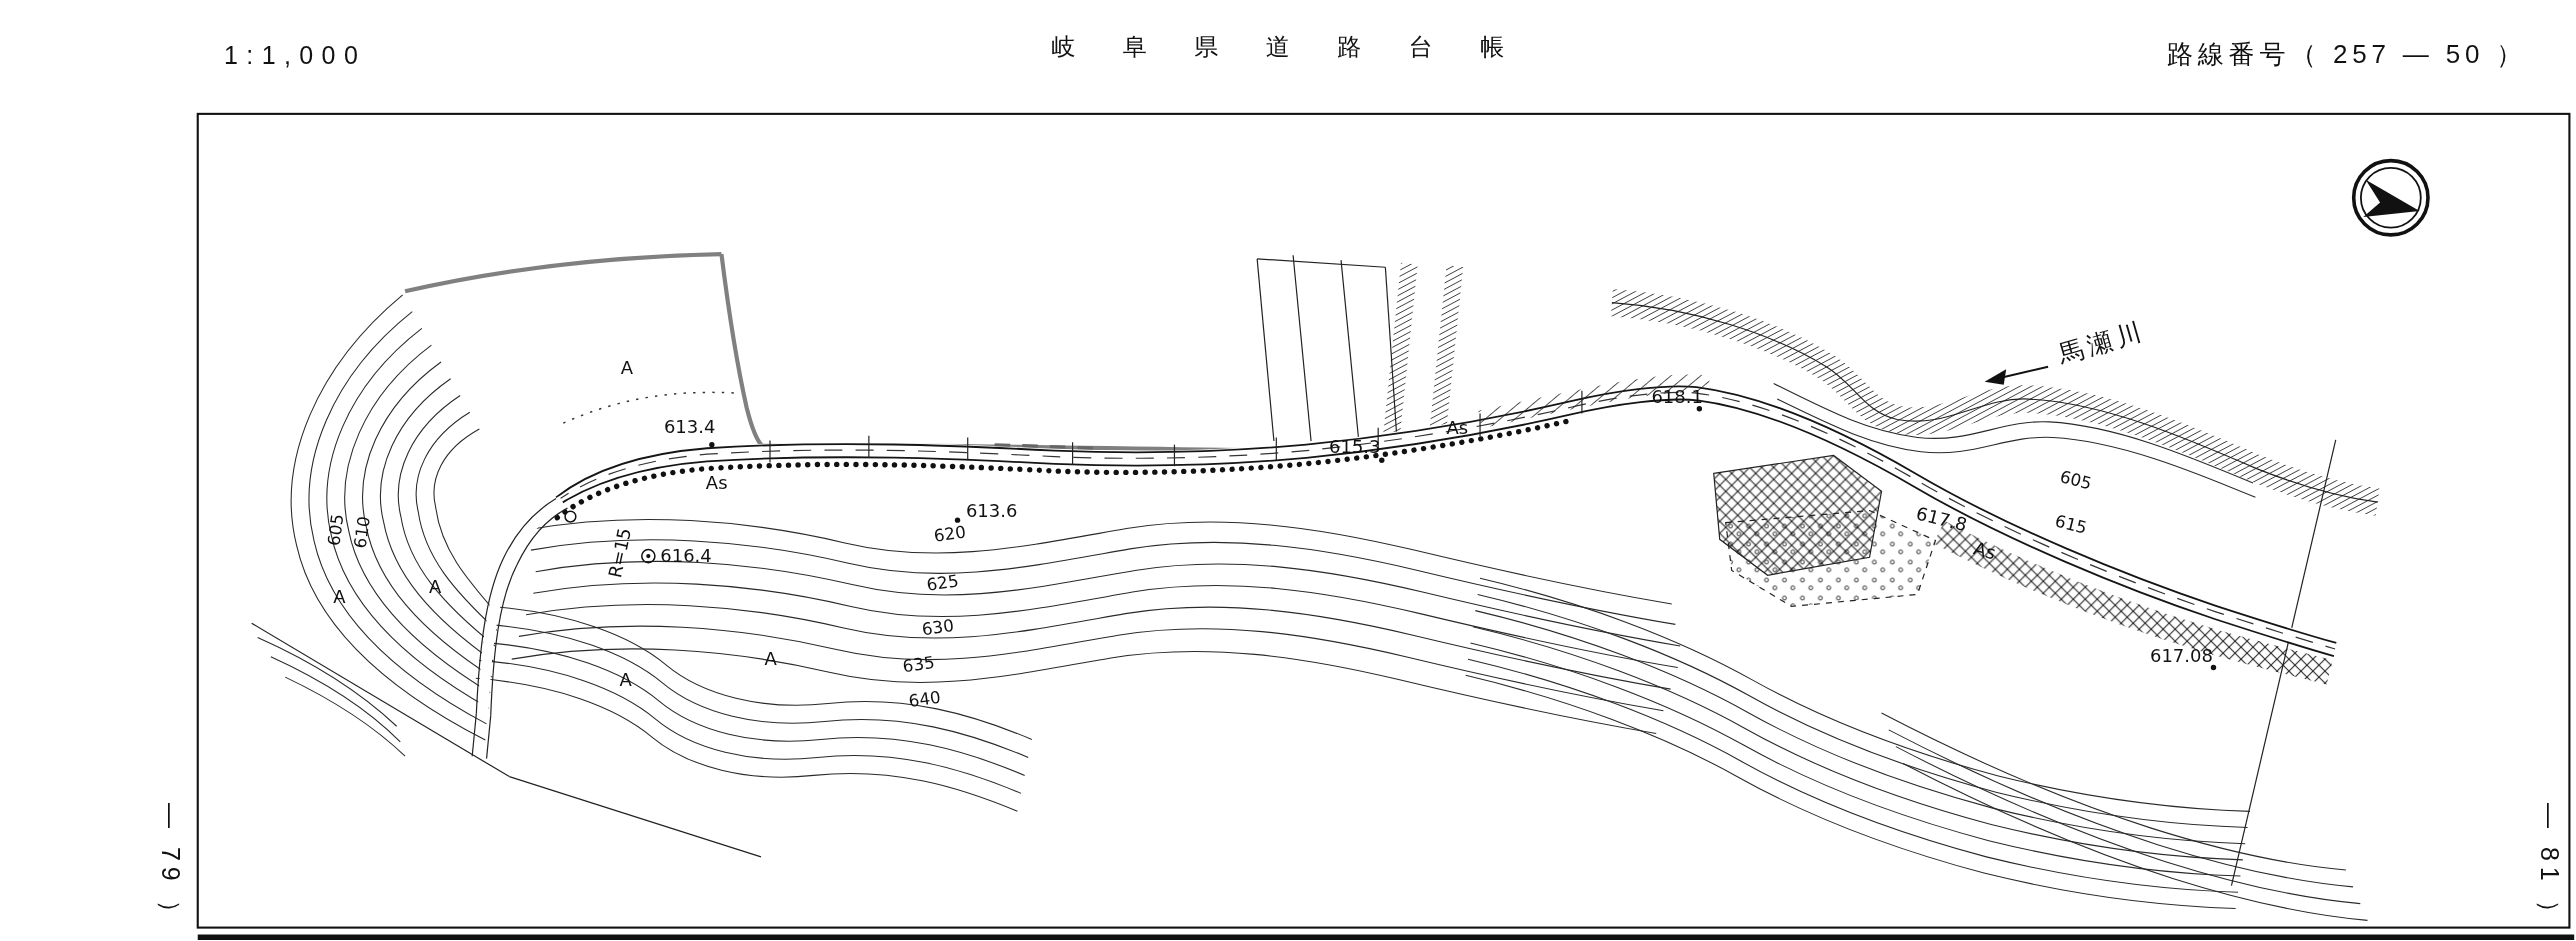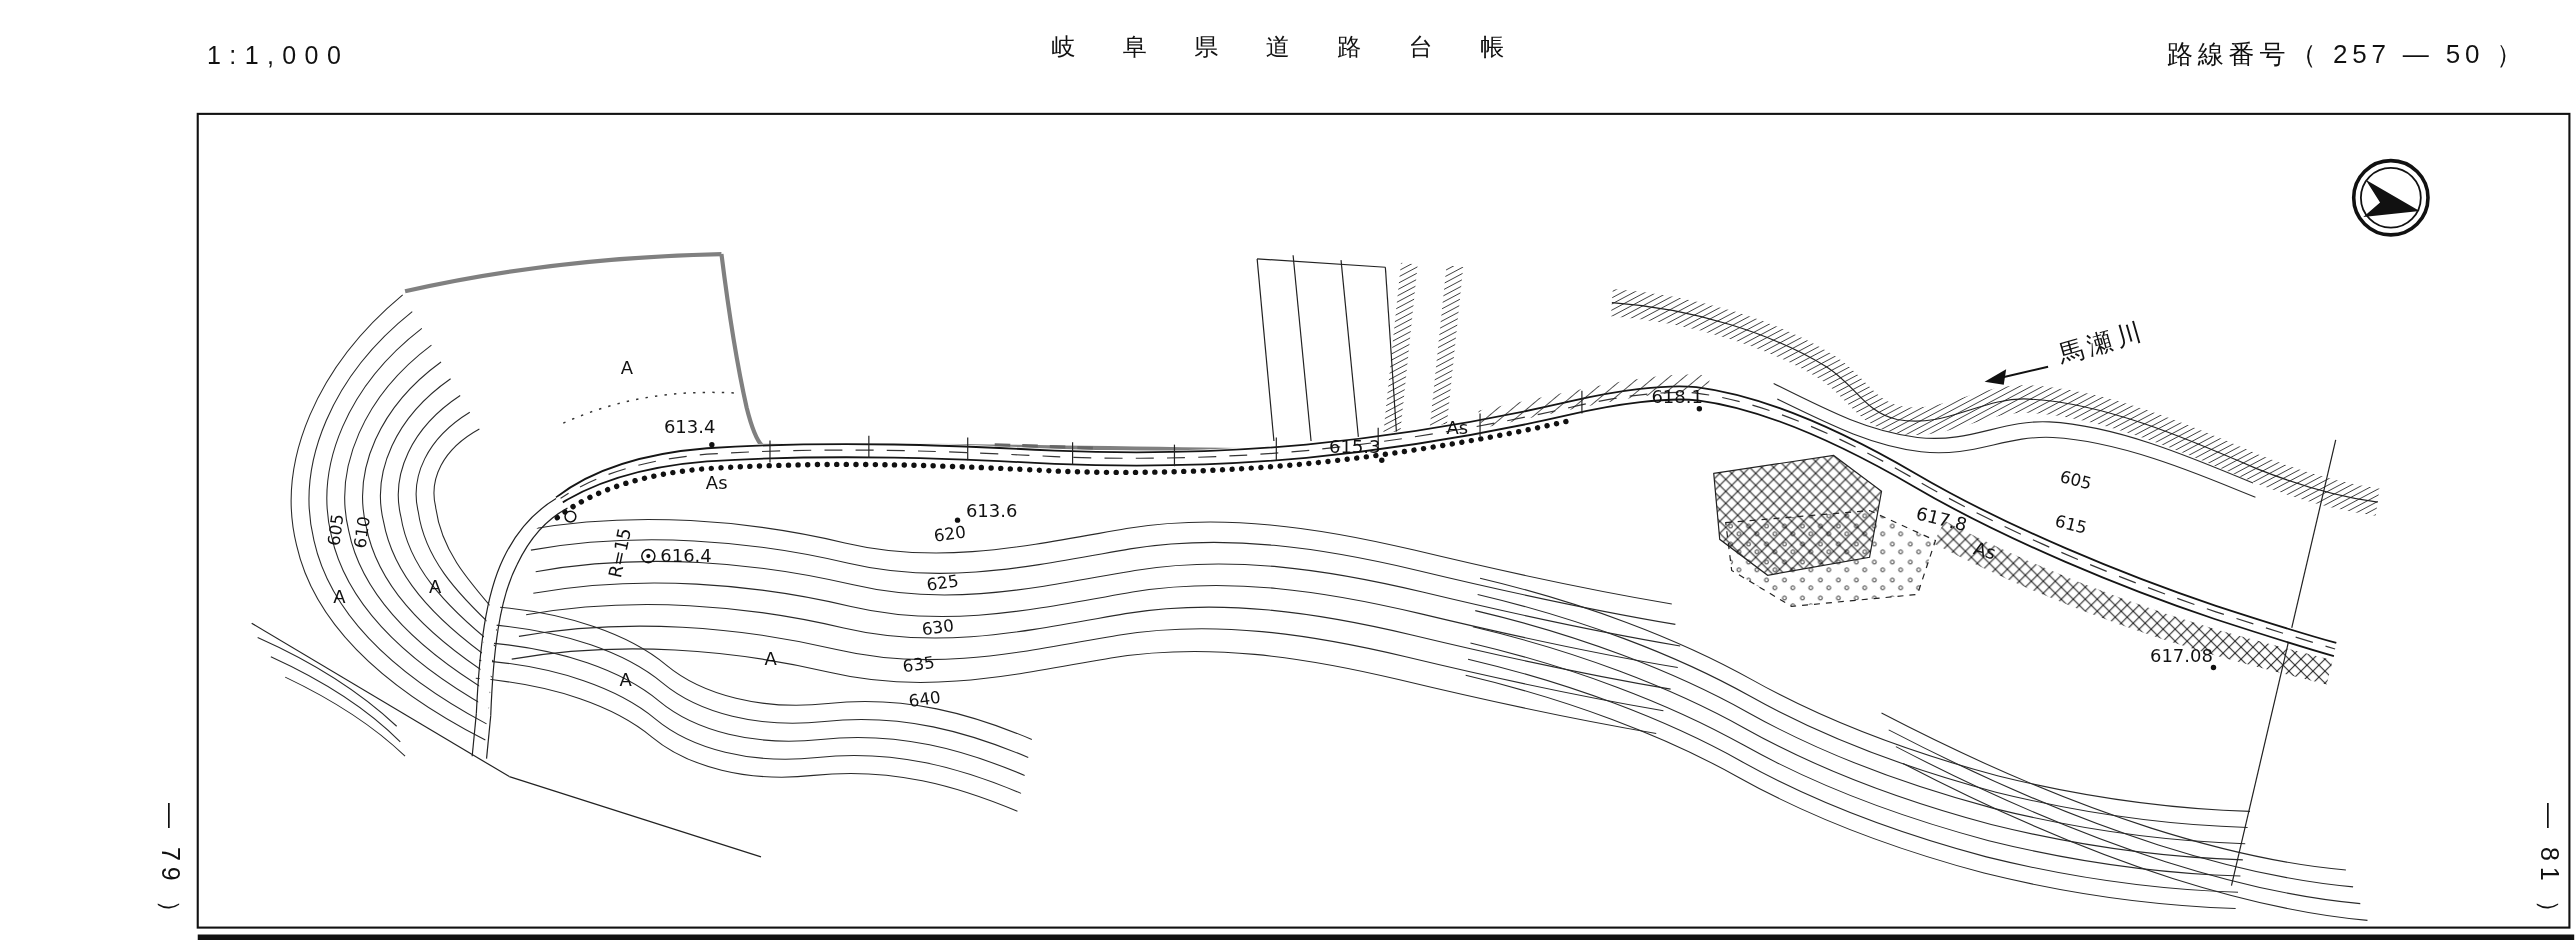--- a/index.html
+++ b/index.html
@@ -1,19 +1,19 @@
 <!DOCTYPE html>
 <html style="font-size:9.6px"><head>
 <meta charset="utf-8">
 <style>
   html,body{margin:0;padding:0;background:#ffffff;}
   body{width:2576px;height:942px;position:relative;overflow:hidden;
        font-family:"Liberation Sans","DejaVu Sans",sans-serif;color:#111;}
   .hdr{position:absolute;white-space:nowrap;}
-  #hdr-scale{left:207px;top:41px;font-size:25px;letter-spacing:8.4px;}
+  #hdr-scale{left:224px;top:41px;font-size:25px;letter-spacing:8.4px;}
   #hdr-title{left:0;top:31px;width:100%;text-align:center;font-size:24px;letter-spacing:20.4px;}
   #hdr-route{right:49px;top:37px;font-size:26px;letter-spacing:4.8px;}
   .sheet-ref{position:absolute;font-size:25px;letter-spacing:6px;transform:rotate(90deg);transform-origin:left top;white-space:nowrap;}
   #ref-left{left:187px;top:803px;}
   #ref-right{left:2566px;top:803px;}
   #map-svg{position:absolute;left:0;top:0;}
   .ctr{fill:none;stroke:#2a2a2a;stroke-width:1.8px;}
   .thin{fill:none;stroke:#222;stroke-width:2px;}
   .edge{fill:none;stroke:#151515;stroke-width:3px;}
   .grey{fill:none;stroke:#808080;stroke-width:7px;}

